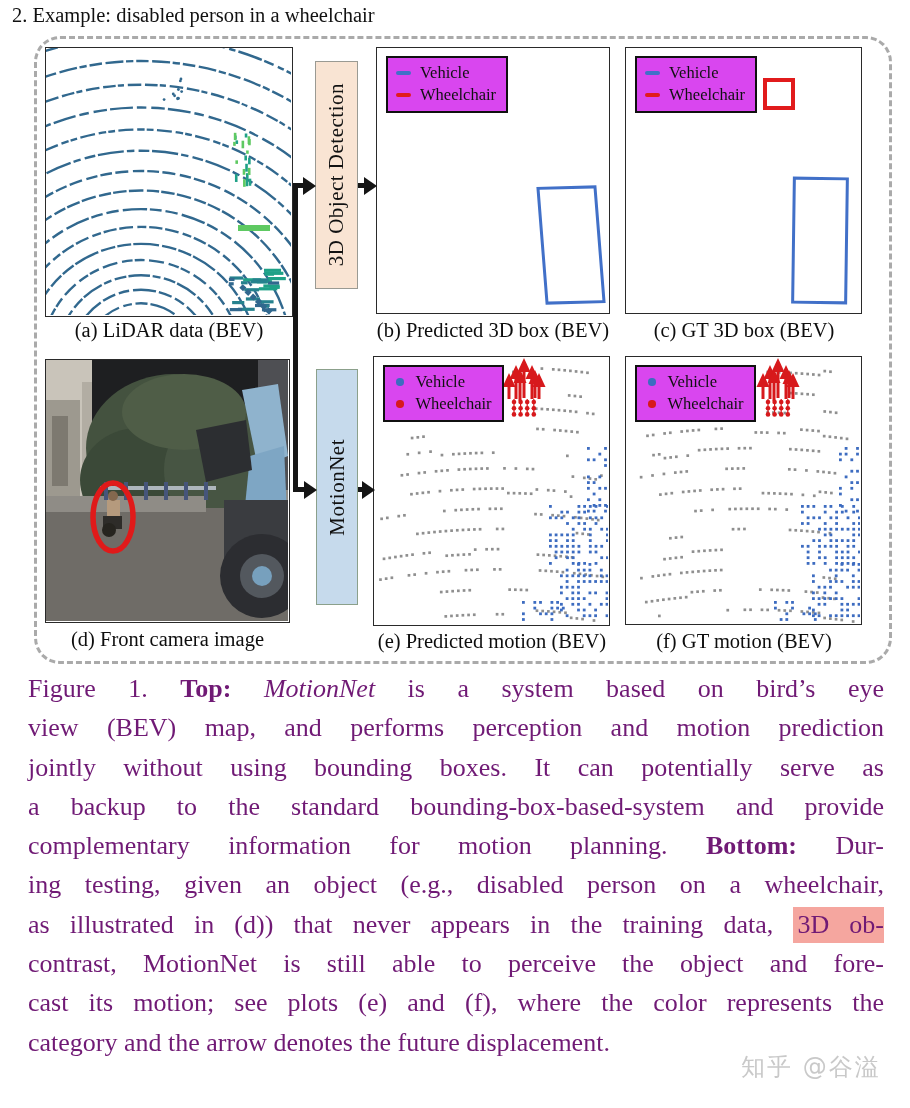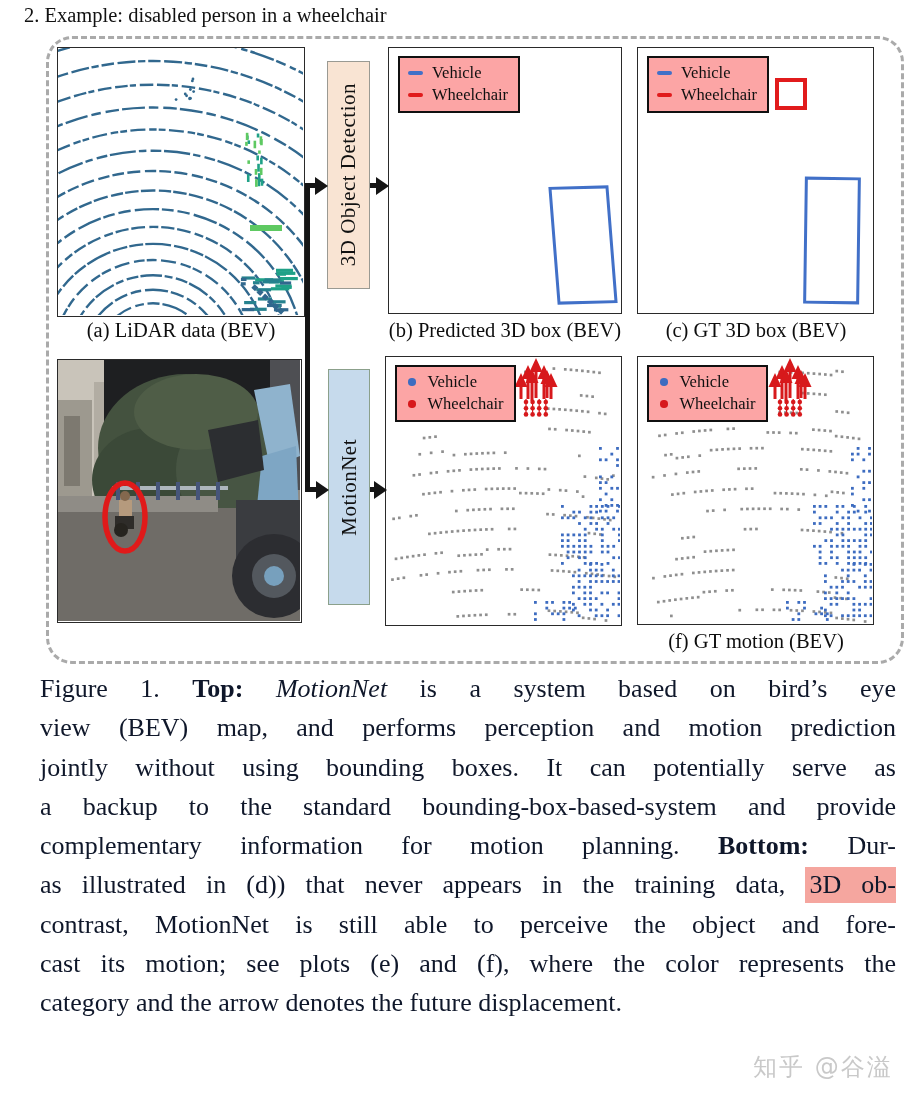--- a/index.html
+++ b/index.html
@@ -1,18 +1,18 @@
 <!DOCTYPE html>
 <html><head>
 <meta charset="utf-8">
 <style>
   html,body{margin:0;padding:0;background:#ffffff;}
   #page{position:relative;width:910px;height:1108px;background:#fff;overflow:hidden;
         font-family:"Liberation Serif", serif;color:#111;}
-  .abs{position:absolute;margin-left:12px;}
+  .abs{position:absolute;}
   #header-line{left:12px;top:4px;font-size:20.5px;}
   #dashed-frame{left:34px;top:36px;width:852px;height:622px;border:3px dashed #aaaaaa;border-radius:26px;}
   .panel{background:#fff;border:1.6px solid #2a2a2a;box-sizing:border-box;overflow:hidden;}
   #panel-a{left:45px;top:47px;width:248px;height:270px;}
   #panel-b{left:376px;top:47px;width:234px;height:267px;}
   #panel-c{left:625px;top:47px;width:237px;height:267px;}
   #panel-e{left:373px;top:356px;width:237px;height:270px;}
   #panel-f{left:625px;top:356px;width:237px;height:269px;}
   #photo-d{left:45px;top:359px;width:245px;height:264px;overflow:hidden;}
   .panel svg, #photo-d svg{display:block;}
@@ -25,33 +25,33 @@
   #cap-f{left:623px;top:630px;width:242px;}
   
   .vblock{box-sizing:border-box;display:flex;align-items:center;justify-content:center;}
   #det-block{left:315px;top:61px;width:43px;height:228px;background:#f9e4d3;border:1px solid #9a9a93;}
   #mn-block{left:316px;top:369px;width:42px;height:236px;background:#c6daec;border:1px solid #8ba08b;}
   .vtext{writing-mode:vertical-rl;transform:rotate(180deg);font-size:21px;letter-spacing:.5px;white-space:nowrap;}
   
   .cline{background:#151515;}
   .tri{width:0;height:0;border-top:9px solid transparent;border-bottom:9px solid transparent;border-left:13px solid #151515;}
   
-  .legend{position:absolute;left:9px;top:8px;background:#fca5a5;border:2px solid #101010;
+  .legend{position:absolute;left:9px;top:8px;background:#d946ef;border:2px solid #101010;
           padding:4px 10px 5px 8px;z-index:3;}
   .lg-row{display:flex;align-items:center;height:22px;}
   .lg-label{font-size:16.5px;color:#101010;}
   .lg-line{display:inline-block;width:15px;height:3.6px;border-radius:2px;margin-right:9px;}
   .lg-dot{display:inline-block;width:7.5px;height:7.5px;border-radius:50%;margin:0 12px 0 3px;}
   
   .bluebox{position:absolute;border:3.6px solid #4170c8;box-sizing:border-box;background:transparent;}
   #pred-box{left:164px;top:138px;width:60px;height:118px;transform:rotate(-1.5deg) skewX(3deg);}
   #gt-box{left:166px;top:129px;width:56px;height:127px;transform:rotate(0.8deg);}
   #gt-wc-box{position:absolute;left:137px;top:30px;width:24px;height:24px;border:4.6px solid #e11b1c;box-sizing:content-box;}
   
-  #fig-caption{left:28px;top:669px;width:856px;font-size:26px;line-height:39.3px;color:#0f172a;}
+  #fig-caption{left:28px;top:669px;width:856px;font-size:26px;line-height:39.3px;color:#701a75;}
   .cap-line{text-align:justify;text-align-last:justify;white-space:normal;}
   .cap-line.last{text-align-last:left;}
   .b{font-weight:bold;}
   .i{font-style:italic;}
   .hl{background:#f5a69f;padding:3px 0 4px 4px;}
   #watermark{left:741px;top:1051px;font-size:24px;color:#c9c9c9;
              font-family:"DejaVu Sans", sans-serif;letter-spacing:2px;text-align:center;}
 </style>
 </head>
 <body>
@@ -206,20 +206,21 @@
       <circle cx="216" cy="216" r="42" fill="#2c2d31"></circle>
       <circle cx="216" cy="216" r="22" fill="#53585e"></circle>
       <circle cx="216" cy="216" r="10" fill="#77a0bd"></circle>
       <rect x="61" y="140" width="13" height="17" fill="#b59a7d"></rect>
       <circle cx="67" cy="136" r="5" fill="#84684e"></circle>
       <rect x="57" y="156" width="19" height="13" fill="#2e2c29"></rect>
       <circle cx="63" cy="170" r="7" fill="#26241f"></circle>
       <ellipse cx="67" cy="157" rx="20" ry="34" fill="none" stroke="#e01a1a" stroke-width="5.5"></ellipse>
     </svg>
   </div>
+  <div class="abs pcap" id="cap-d">(d) Front camera image</div>
 
   <div class="abs vblock" id="mn-block">
     <span class="vtext">MotionNet</span>
   </div>
 
   <div class="abs panel" id="panel-e">
     <svg id="svg-e" width="234" height="267" viewBox="0 0 234 267">
         <rect x="69.631107914279" y="11.189795864857299" width="2.7" height="2.7" fill="#8f8f8f"></rect>
         <rect x="81.031107914279" y="10.38090247946127" width="2.7" height="2.7" fill="#8f8f8f"></rect>
         <rect x="138.031107914279" y="13.621292695338274" width="2.7" height="2.7" fill="#8f8f8f"></rect>
@@ -653,20 +654,21 @@
       <div class="lg-row">
         <span class="lg-dot" style="background:#3d6cc0"></span>
         <span class="lg-label">Vehicle</span>
       </div>
       <div class="lg-row">
         <span class="lg-dot" style="background:#d7191c"></span>
         <span class="lg-label">Wheelchair</span>
       </div>
     </div>
   </div>
+  <div class="abs pcap" id="cap-e">(e) Predicted motion (BEV)</div>
 
   <div class="abs panel" id="panel-f">
     <svg id="svg-f" width="234" height="266" viewBox="0 0 234 266">
         <rect x="26.402998308301903" y="15.943834816137654" width="2.7" height="2.7" fill="#8f8f8f"></rect>
         <rect x="32.102998308301906" y="15.164180659505256" width="2.7" height="2.7" fill="#8f8f8f"></rect>
         <rect x="37.80299830830191" y="14.430940788587144" width="2.7" height="2.7" fill="#8f8f8f"></rect>
         <rect x="43.50299830830191" y="13.744115203383314" width="2.7" height="2.7" fill="#8f8f8f"></rect>
         <rect x="49.202998308301915" y="13.103703903893773" width="2.7" height="2.7" fill="#8f8f8f"></rect>
         <rect x="54.90299830830192" y="12.509706890118517" width="2.7" height="2.7" fill="#8f8f8f"></rect>
         <rect x="60.60299830830192" y="11.962124162057545" width="2.7" height="2.7" fill="#8f8f8f"></rect>
@@ -1101,20 +1103,21 @@
   <div class="abs tri" style="left:304px;top:480.5px;"></div>
   <div class="abs cline" style="left:358px;top:487px;width:6px;height:5px;"></div>
   <div class="abs tri" style="left:362px;top:480.5px;"></div>
 
   <div class="abs" id="fig-caption">
       <div class="cap-line"><span>Figure 1.  </span><span class="b">Top:</span><span>  </span><span class="i">MotionNet</span><span> is a system based on bird’s eye</span></div>
       <div class="cap-line"><span>view (BEV) map, and performs perception and motion prediction</span></div>
       <div class="cap-line"><span>jointly without using bounding boxes.  It can potentially serve as</span></div>
       <div class="cap-line"><span>a backup to the standard bounding-box-based-system and provide</span></div>
       <div class="cap-line"><span>complementary information for motion planning.  </span><span class="b">Bottom:</span><span> Dur-</span></div>
+      <div class="cap-line"><span>ing testing, given an object (e.g., disabled person on a wheelchair,</span></div>
       <div class="cap-line"><span>as illustrated in (d)) that never appears in the training data, </span><span class="hl">3D ob-</span></div>
       <div class="cap-line"><span>contrast, MotionNet is still able to perceive the object and fore-</span></div>
       <div class="cap-line"><span>cast its motion; see plots (e) and (f), where the color represents the</span></div>
       <div class="cap-line last"><span>category and the arrow denotes the future displacement.</span></div>
     </div>
 
   <div class="abs" id="watermark">知乎 @谷溢</div>
 </div>
 
 </body></html>

